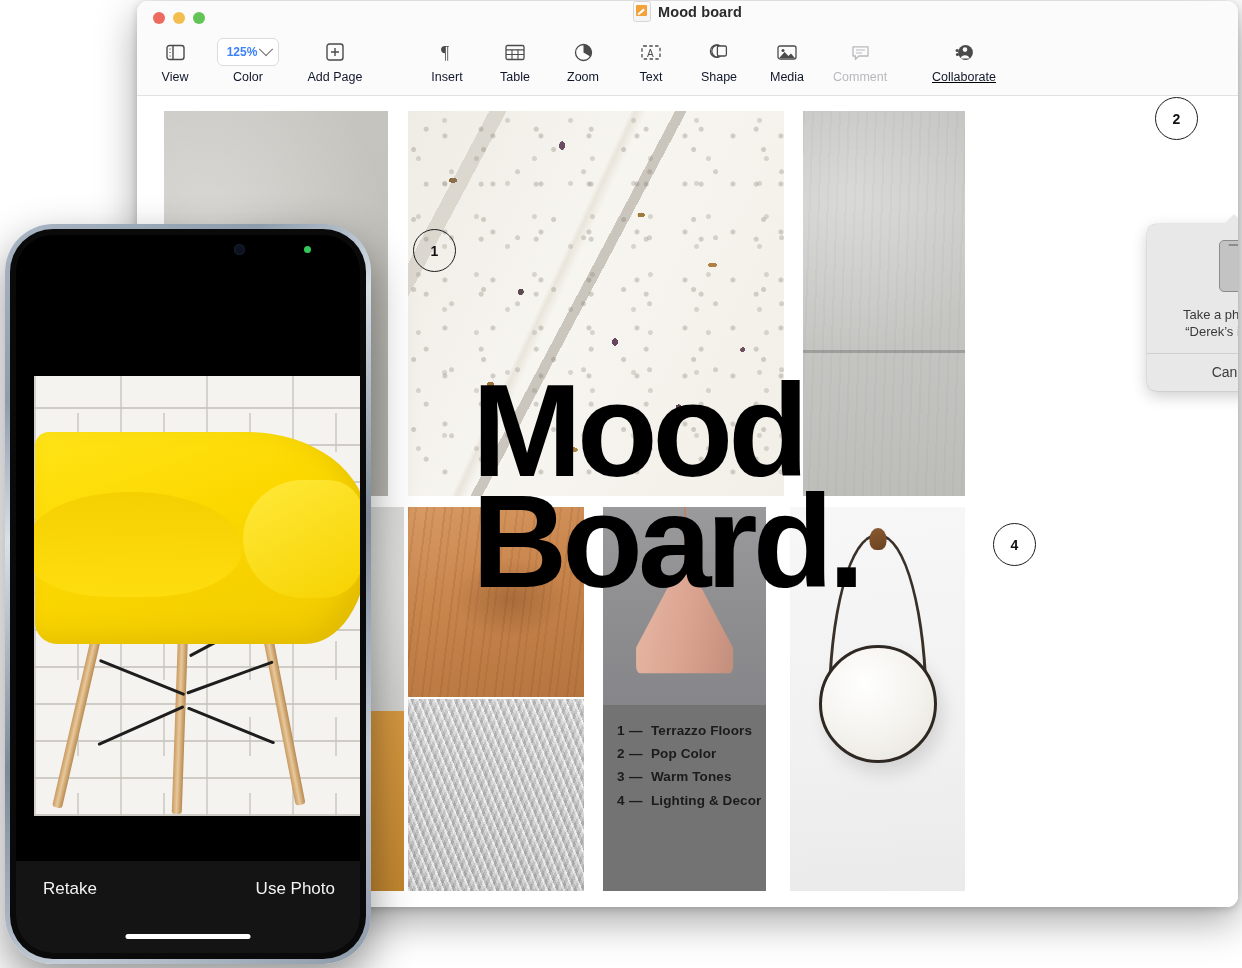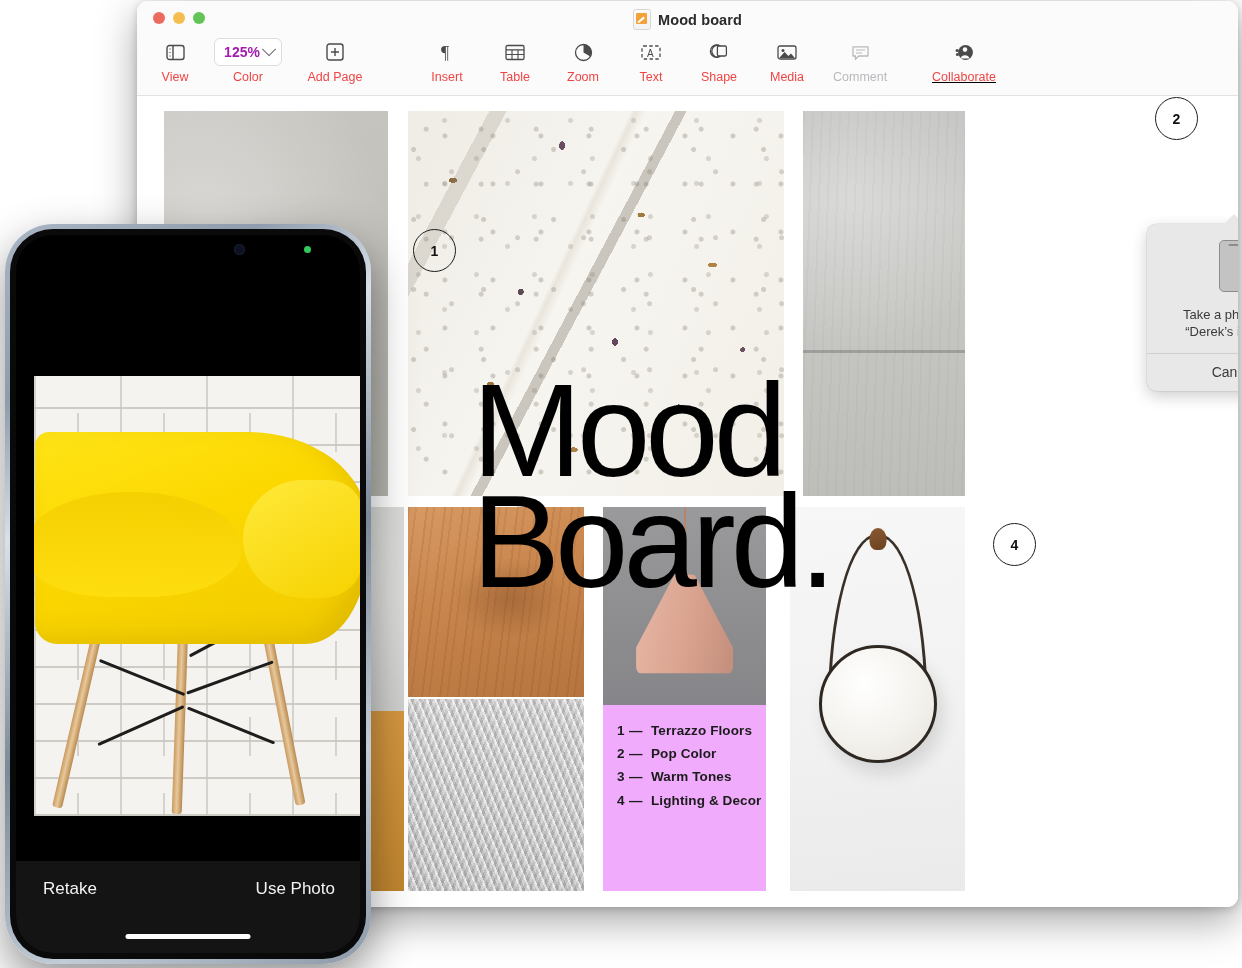--- a/index.html
+++ b/index.html
@@ -48,21 +48,21 @@
     width: 12px; height: 12px;
     border-radius: 50%;
   }
   .tl.close { background: #ec6a5e; }
   .tl.min   { background: #f4bd4f; }
   .tl.max   { background: #61c454; }
 
   .title-center {
     position: absolute;
     left: 0; right: 0;
-    top: 8px;
+    top: 0;
     display: flex;
     align-items: center;
     justify-content: center;
     gap: 7px;
     pointer-events: none;
   }
   .doc-icon {
     width: 16px; height: 19px;
     border-radius: 2.5px;
     background: linear-gradient(160deg,#fbfbfb 0%,#f2f2f2 100%);
@@ -116,42 +116,42 @@
   }
   .tb-glyph {
     height: 26px;
     display: flex;
     align-items: center;
     justify-content: center;
     color: #4a4a4a;
   }
   .tb-label {
     font-size: 12.5px;
-    color: #ef4444;
+    color: #0f172a;
     margin-top: 5px;
     white-space: nowrap;
   }
   .tb-item.disabled .tb-glyph,
   .tb-item.disabled .tb-label { color: #b9b9bd; }
 
   .zoom-pill {
     display: flex;
     align-items: center;
     gap: 4px;
     border: 1px solid #dcdcdc;
     background: #ffffff;
     border-radius: 6px;
     padding: 3px 7px 3px 9px;
     height: 20px;
     box-sizing: content-box;
   }
   .zoom-val {
-    font-size: 14px;
+    font-size: 12px;
     font-weight: bold;
-    color: #a21caf;
+    color: #3b82f6;
   }
   .chev {
     width: 9px; height: 9px;
     border-right: 1.6px solid #6d6d72;
     border-bottom: 1.6px solid #6d6d72;
     transform: rotate(45deg) translate(-2px,-2px);
   }
 
   
   .doc-area {
@@ -247,21 +247,21 @@
     background:
       radial-gradient(ellipse 60% 40% at 30% 20%, rgba(255,255,255,.22), transparent 65%),
       linear-gradient(150deg,#e2a44f 0%,#d4963f 45%,#c0852f 100%);
   }
   .tex-lampwall {
     background: linear-gradient(180deg,#9a9a9c 0%,#8e8e90 55%,#86868a 100%);
   }
   .tex-mirrorwall {
     background: linear-gradient(175deg,#f7f7f7 0%,#f1f1f1 60%,#eaeaea 100%);
   }
-  .tex-legend-bg { background: #f0abfc; }
+  .tex-legend-bg { background: #737373; }
 
   
   .couch-back {
     position: absolute;
     left: -6%; bottom: 0;
     width: 52%; height: 46%;
     border-radius: 16px 26px 6px 6px;
     background: linear-gradient(160deg,#e3a653,#c9883a);
     box-shadow: inset -10px 0 18px rgba(0,0,0,.12);
   }
@@ -324,21 +324,21 @@
   }
 
   
   .bigtitle {
     position: absolute;
     left: 322px;
     top: 265px;
     width: 700px;
     font-size: 132px;
     line-height: 0.84;
-    font-weight: normal;
+    font-weight: bold;
     color: #000000;
     letter-spacing: -5px;
     font-family: "Liberation Sans", sans-serif;
     pointer-events: none;
     white-space: pre;
   }
 
   
   .badge {
     position: absolute;

